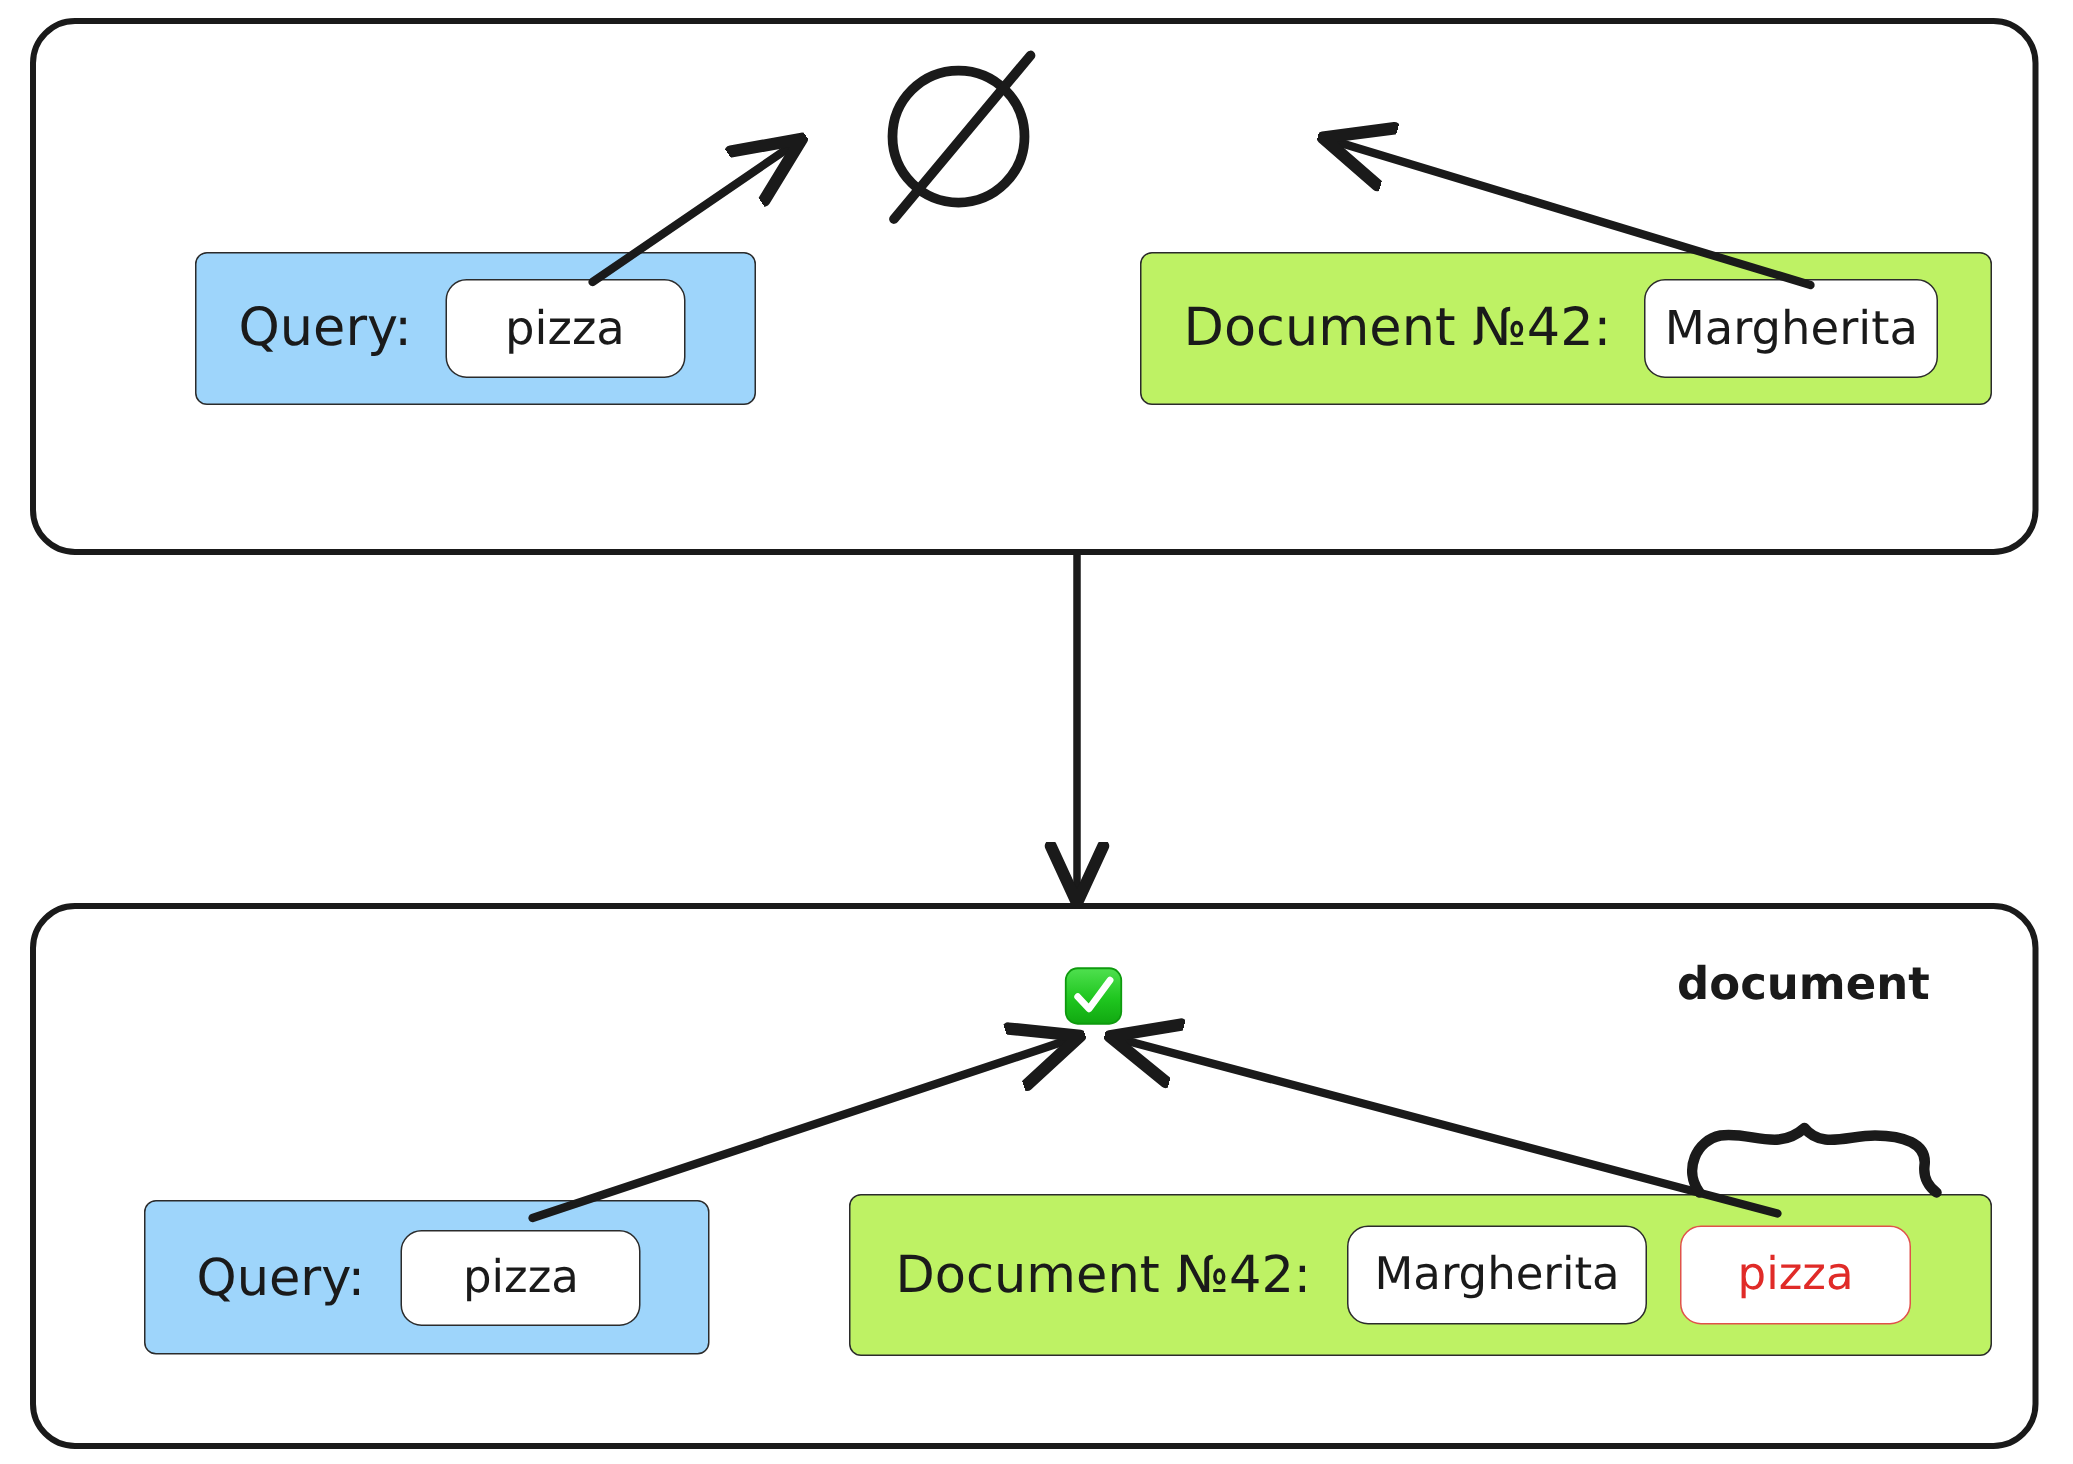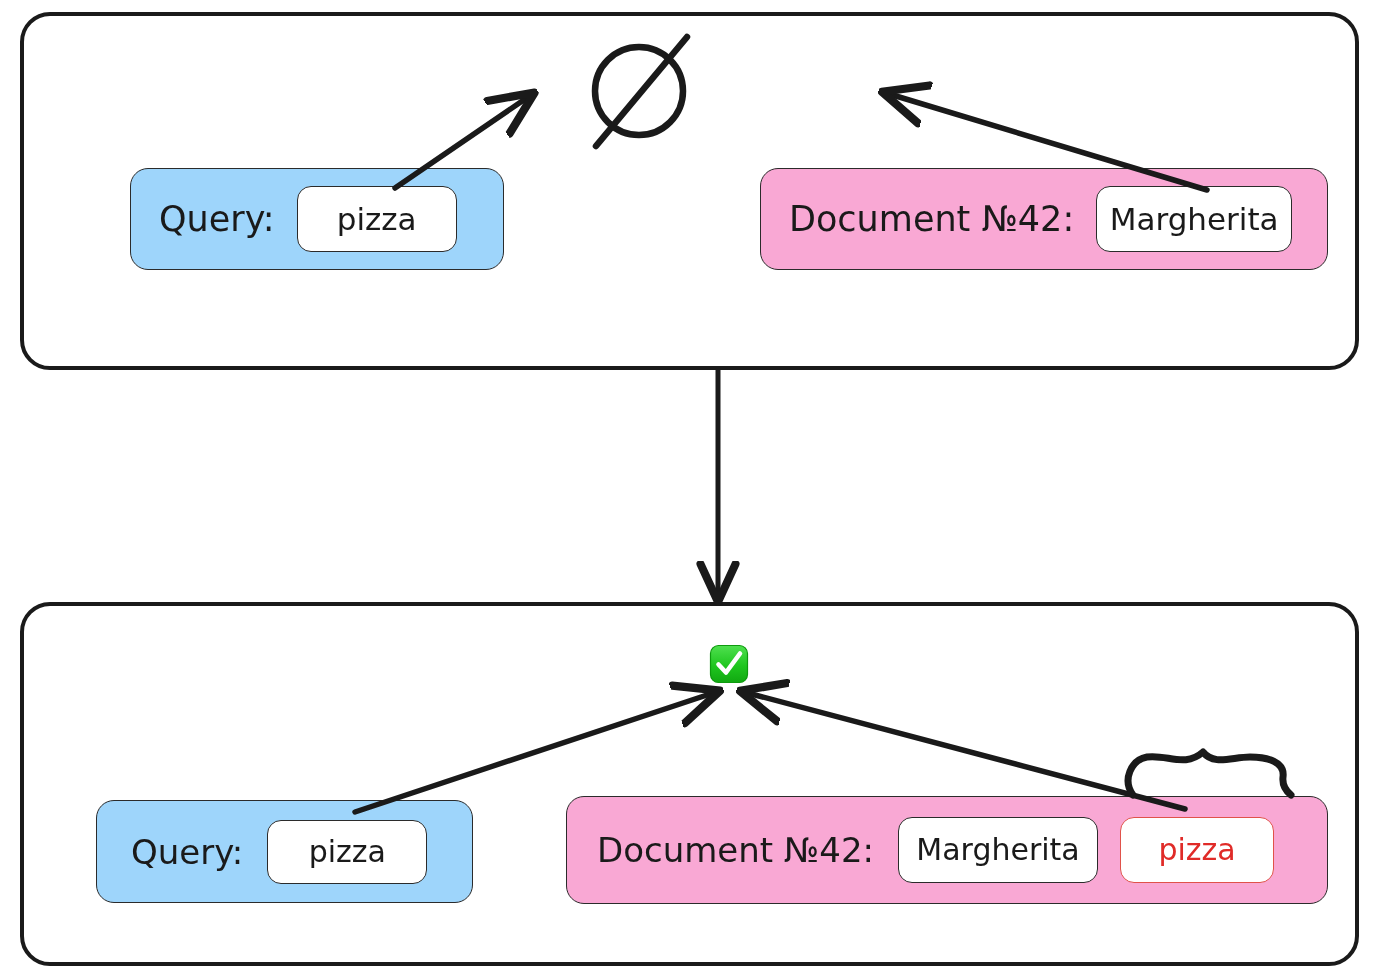--- a/index.html
+++ b/index.html
@@ -41,27 +41,27 @@
     top: 602px;
     width: 1339px;
     height: 364px;
   }
 
   
   .capsule {
     position: absolute;
     display: flex;
     align-items: center;
-    border-radius: 18px;
+    border-radius: 8px;
     border: 1.5px solid #2b2b2b;
     box-sizing: border-box;
     padding: 0 14px;
   }
   .capsule.blue { background: #9ed5fb; }
-  .capsule.green { background: #f9a8d4; }
+  .capsule.green { background: #bef264; }
 
   .capsule-label {
     font-size: 35px;
     line-height: 1;
     color: #1a1a1a;
     white-space: nowrap;
     letter-spacing: 0px;
   }
 
   .token {
@@ -202,20 +202,21 @@
     <span class="token">pizza</span>
   </div>
 
   <div class="capsule green" id="doc-bottom">
     <span class="capsule-label">Document №42:</span>
     <span class="token t1">Margherita</span>
     <span class="token red t2">pizza</span>
   </div>
 
   <div id="expansion-note">
+    <div>document</div>
   </div>
 
   <svg id="check-badge" viewBox="0 0 40 40">
     <defs>
       <linearGradient id="gchk" x1="0" y1="0" x2="0" y2="1">
         <stop offset="0%" stop-color="#4fe04f"></stop>
         <stop offset="55%" stop-color="#1fc61f"></stop>
         <stop offset="100%" stop-color="#11a811"></stop>
       </linearGradient>
     </defs>

